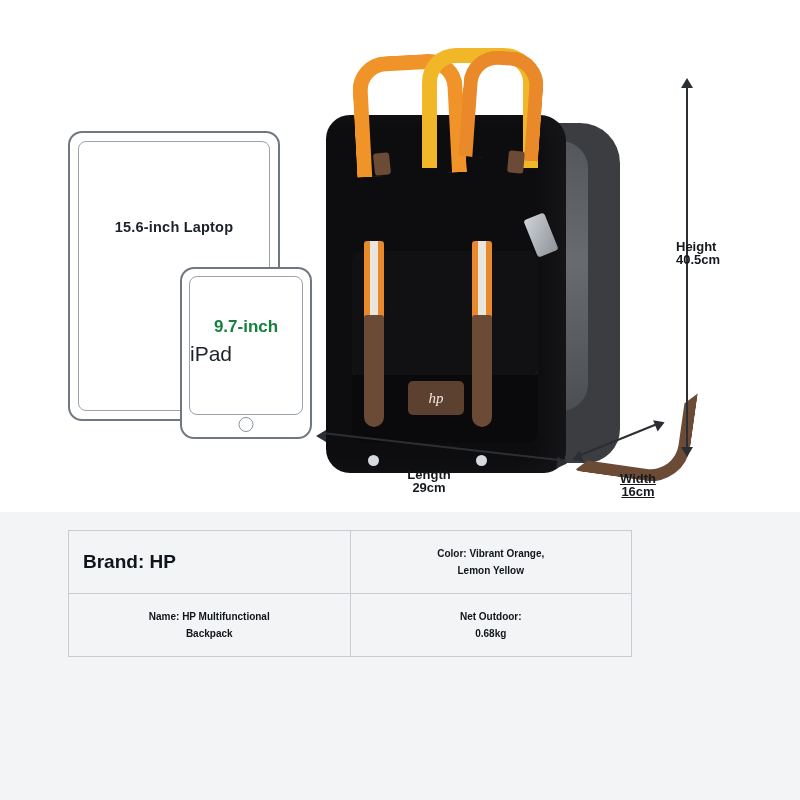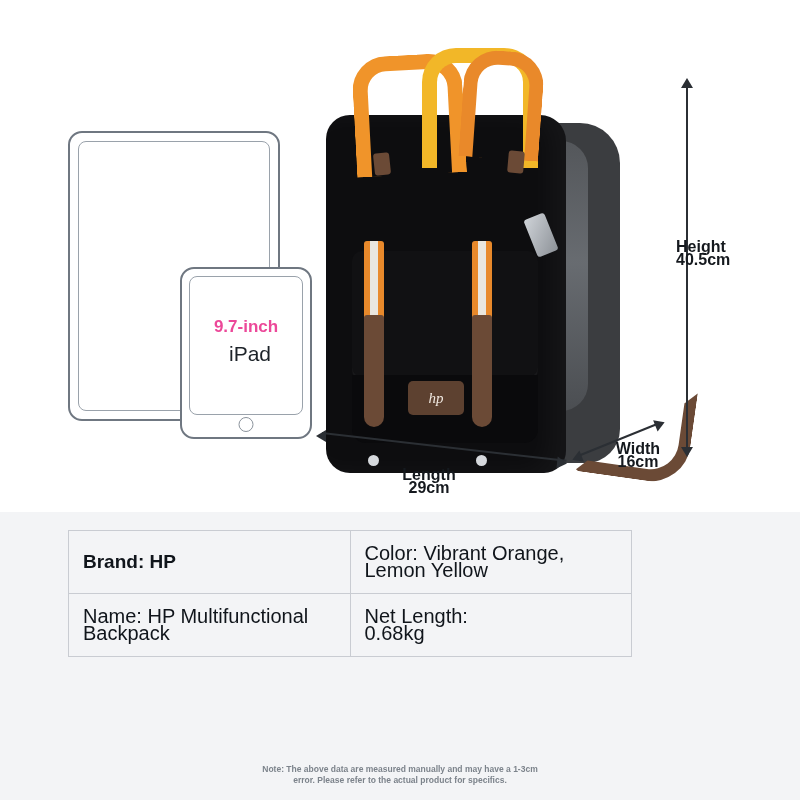--- a/index.html
+++ b/index.html
@@ -61,27 +61,27 @@
   #ipad-inner {
     left: 7px; top: 7px; right: 7px; bottom: 22px;
   }
   #ipad-label-1 {
     position: absolute;
     left: 0; right: 0;
     top: 48px;
     text-align: center;
     font-size: 17px;
     font-weight: bold;
-    color: #ec4899;
+    color: #15803d;
   }
   #ipad-label-2 {
     position: absolute;
     left: 0; right: 0;
     top: 73px;
-    text-align: center;
+    text-align: left;
     font-size: 21px;
     color: #1c2228;
     margin-left: 8px;
   }
   #ipad-home-btn {
     position: absolute;
     left: 50%;
     transform: translateX(-50%);
     bottom: 5px;
     width: 13px; height: 13px;
@@ -249,21 +249,21 @@
   .dim-line {
     position: absolute;
     background: #2b2f34;
   }
   .arrow {
     position: absolute;
     width: 0; height: 0;
   }
   .dim-label {
     position: absolute;
-    font-size: 16px;
+    font-size: 13px;
     font-weight: bold;
     color: #15191e;
     line-height: 13px;
     text-align: center;
   }
   
   #height-line { left: 686px; top: 85px; width: 1.6px; height: 370px; }
   #height-arrow-top {
     left: 681px; top: 78px;
     border-left: 6px solid transparent;
@@ -312,21 +312,21 @@
     border-right: 10px solid #2b2f34;
     transform: rotate(-22deg);
   }
   #width-arrow-right {
     left: 655px; top: 418px;
     border-top: 6px solid transparent;
     border-bottom: 6px solid transparent;
     border-left: 10px solid #2b2f34;
     transform: rotate(-22deg);
   }
-  #width-label { left: 598px; top: 442px; width: 80px; }
+  #width-label { left: 598px; top: 472px; width: 80px; text-decoration: underline; }
 
   
   #spec-panel {
     position: absolute;
     left: 0; top: 512px;
     width: 800px; height: 288px;
     background: #f3f4f6;
   }
   #spec-table {
     position: absolute;
@@ -339,41 +339,42 @@
   #spec-table td {
     border: 1px solid #c9ccd2;
     vertical-align: middle;
     padding: 9px 14px;
     color: #10151b;
   }
   .cell-l { width: 50%; }
   .cell-r { width: 50%; }
   .big-row td { height: 44px; }
   .t-big { font-size: 19px; font-weight: bold; line-height: 22px; }
-  .t-mid { font-size: 20px; font-weight: normal; line-height: 17px; }
+  .t-mid { font-size: 10px; font-weight: bold; line-height: 17px; text-align: center; }
   .t-small { font-size: 12.5px; font-weight: bold; line-height: 15px; }
   .t-size { font-size: 20px; font-weight: bold; line-height: 23px; }
   #spec-note {
     position: absolute;
     left: 0; right: 0;
     top: 252px;
     text-align: center;
     font-size: 8.5px;
     font-weight: bold;
     color: #7c838b;
     line-height: 11px;
   }
 </style>
 </head>
 <body>
 
 <div id="product-area">
 
   <div class="device" id="laptop-outline">
     <div class="device-inner" id="laptop-inner"></div>
+    <div id="laptop-label">15.6-inch Laptop</div>
   </div>
 
   <div class="device" id="ipad-outline">
     <div class="device-inner" id="ipad-inner"></div>
     <div id="ipad-label-1">9.7-inch</div>
     <div id="ipad-label-2">iPad</div>
     <div id="ipad-home-btn"></div>
   </div>
 
   <div id="backpack">
@@ -447,21 +448,19 @@
           <div class="t-mid" style="white-space:pre-line">Color: Vibrant Orange,
 Lemon Yellow</div>
         </td>
       </tr>
       <tr class="big-row">
         <td class="cell-l">
           <div class="t-mid" style="white-space:pre-line">Name: HP Multifunctional
 Backpack</div>
         </td>
         <td class="cell-r">
-          <div class="t-mid" style="white-space:pre-line">Net Length:
+          <div class="t-mid" style="white-space:pre-line">Net Outdoor:
 0.68kg</div>
         </td>
       </tr>
     </tbody>
   </table>
-  <div id="spec-note" style="white-space:pre-line">Note: The above data are measured manually and may have a 1-3cm
-error. Please refer to the actual product for specifics.</div>
 </div>
 
 </body></html>

